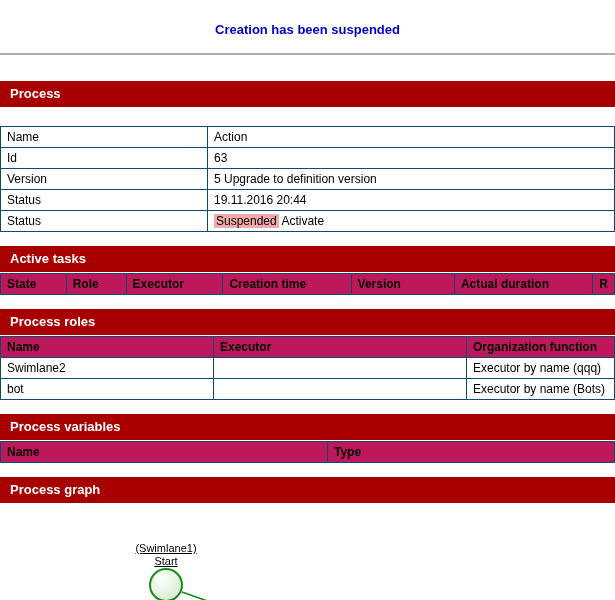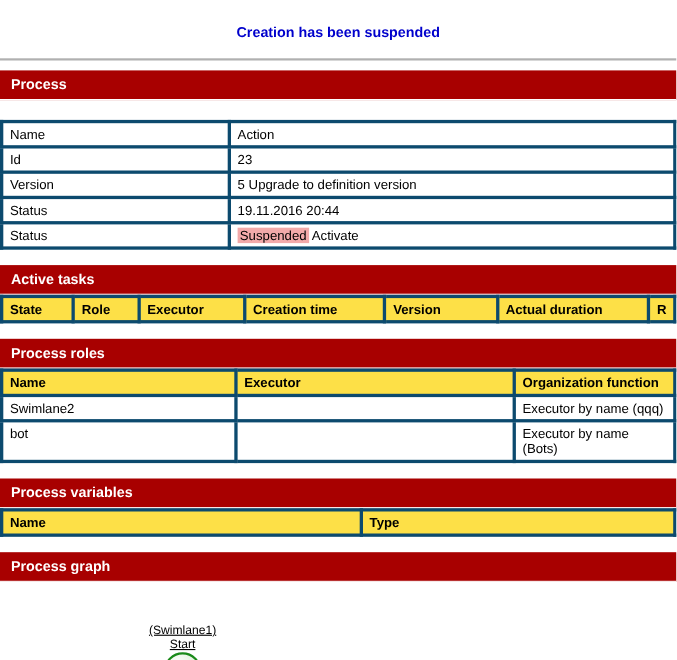--- a/index.html
+++ b/index.html
@@ -33,38 +33,38 @@
   }
   .section-bar {
     background: #a80000;
     color: #ffffff;
     font-weight: bold;
     font-size: 13px;
     padding: 5px 8px 6px 10px;
     margin-top: 14px;
     border-bottom: 1px solid #ffffff;
   }
-  .section-bar.first { margin-top: 9px; }
+  .section-bar.first { margin-top: 26px; }
 
   table.grid {
     border-collapse: collapse;
     width: 100%;
     font-size: 12px;
   }
   table.grid td, table.grid th {
-    border: 3px solid #0c4a6e;
+    border: 1px solid #0c4a6e;
     padding: 3px 6px;
     text-align: left;
     font-weight: normal;
     vertical-align: top;
     height: 18px;
   }
   table.grid th {
     font-weight: bold;
-    background: #fde047;
+    background: #be185d;
   }
   .props { margin-top: 18px; }
   .props td:first-child { width: 207px; }
 
   .suspended-flag {
     background: #f2aaaa;
     padding: 0 2px;
   }
   .link {
     color: #000000;
@@ -120,21 +120,21 @@
   <div class="section-bar first">Process</div>
 
   <table class="grid props">
     <tbody>
         <tr>
       <td>Name</td>
       <td>Action</td>
     </tr>
     <tr>
       <td>Id</td>
-      <td>23</td>
+      <td>63</td>
     </tr>
     <tr>
       <td>Version</td>
       <td>5 Upgrade to definition version</td>
     </tr>
     <tr>
       <td>Status</td>
       <td>19.11.2016 20:44</td>
     </tr>
     <tr>

